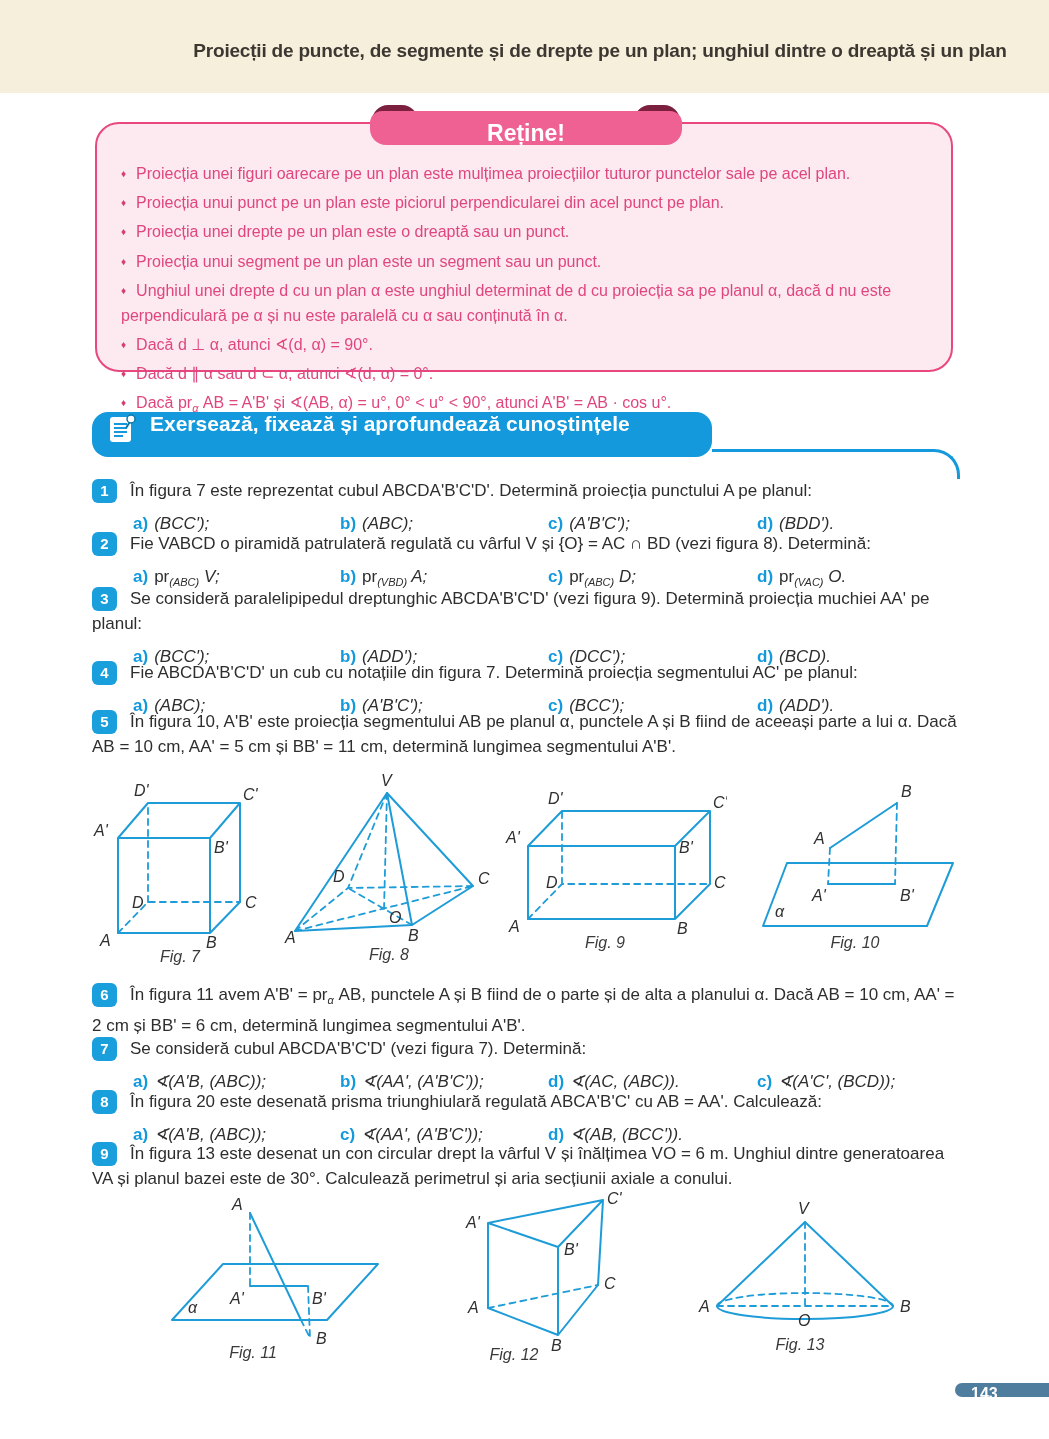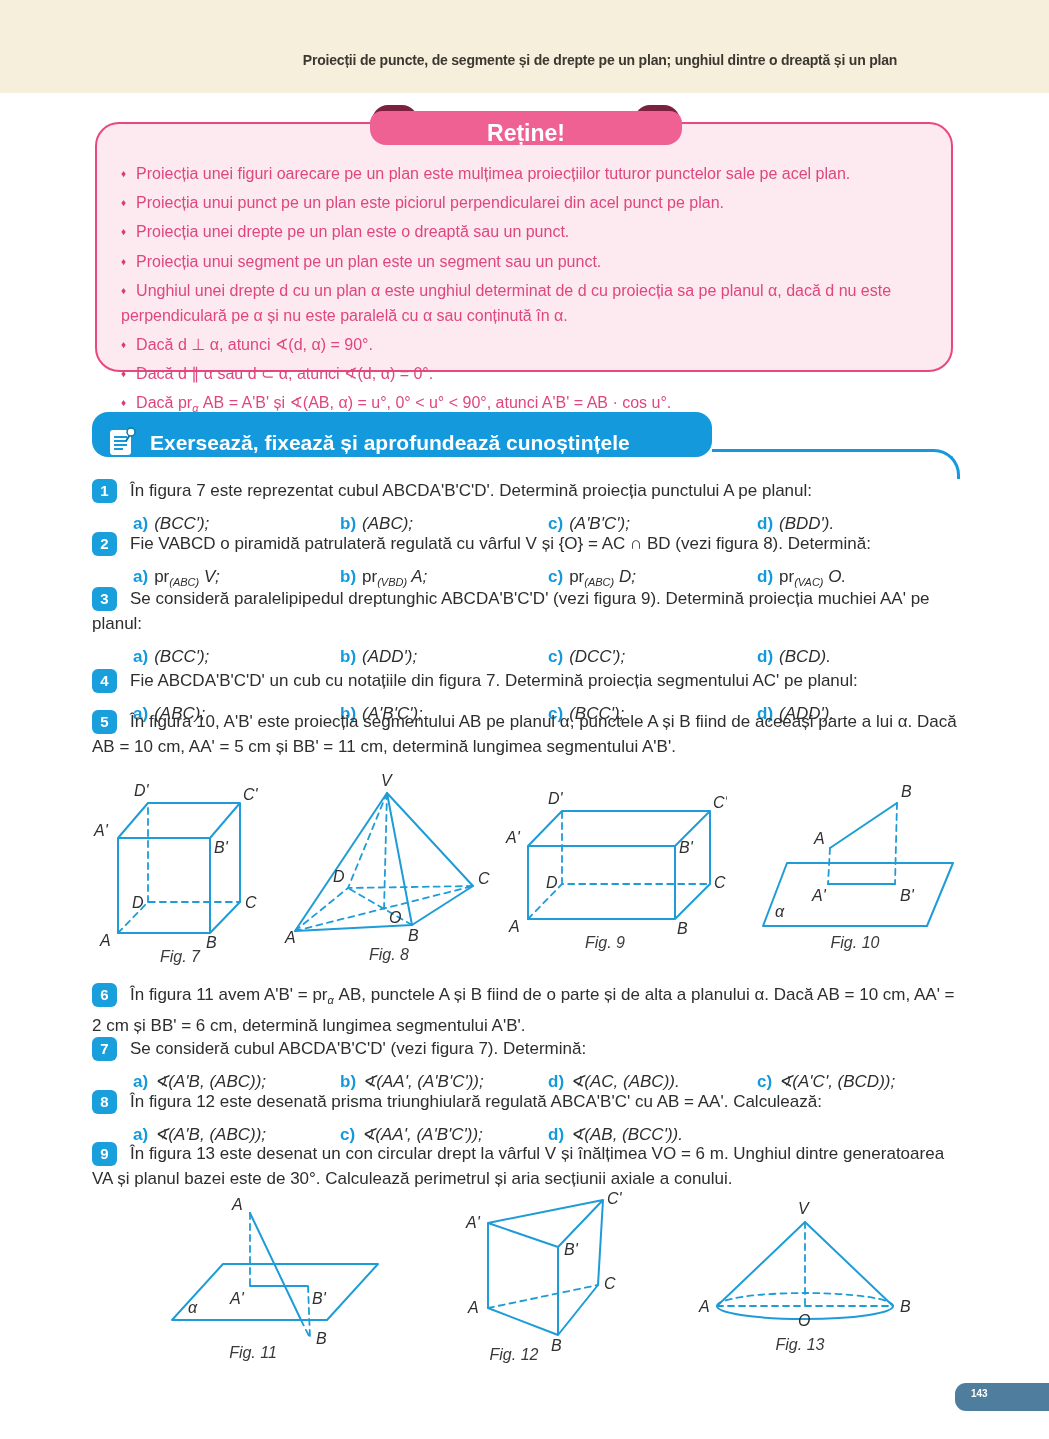--- a/index.html
+++ b/index.html
@@ -1,39 +1,39 @@
 <!DOCTYPE html>
 <html><head>
 <meta charset="utf-8">
 <style>
   html,body{margin:0;padding:0;background:#ffffff;}
   .page{position:relative;width:1049px;height:1439px;background:#ffffff;overflow:hidden;
         font-family:"Liberation Sans",sans-serif;color:#2e2e2e;}
 
   
   .header-band{position:absolute;left:0;top:0;width:1049px;height:93px;background:#f6efdc;}
-  .page-title{position:absolute;left:160px;top:52px;width:880px;text-align:center;
-              font-size:14px;font-weight:bold;color:#3c3731;letter-spacing:-0.2px;}
+  .page-title{position:absolute;left:160px;top:40px;width:880px;text-align:center;
+              font-size:19px;font-weight:bold;color:#3c3731;letter-spacing:-0.2px;}
 
   
   .retine-box{position:absolute;left:95px;top:122px;width:858px;height:250px;background:#fde9f0;
               border:2px solid #e8487e;border-radius:24px;box-sizing:border-box;}
   .retine-tab{position:absolute;left:370px;top:111px;width:312px;height:34px;z-index:3;}
   .ribbon-fold{position:absolute;top:-6px;width:46px;height:28px;background:#7c2040;border-radius:16px 16px 0 0;}
   .ribbon-fold.left{left:2px;}  .ribbon-fold.right{right:2px;}
   .tab-face{position:absolute;left:0;top:0;right:0;bottom:0;background:#ef6192;border-radius:12px 12px 16px 16px;
             color:#ffffff;font-size:23px;font-weight:bold;text-align:center;line-height:44px;}
   .bullets{position:absolute;left:121px;top:162px;width:812px;font-size:16px;line-height:23px;color:#e0467e;z-index:2;}
   .bullet{margin:0;}
   .bullet .dia{color:#d63d74;font-size:10px;margin-right:10px;position:relative;top:-2px;}
   sub{font-size:11px;font-style:italic;}
 
   
   .banner{position:absolute;left:92px;top:412px;width:620px;height:45px;background:#1399dc;border-radius:16px;
-          display:flex;align-items:flex-end;padding-left:16px;box-sizing:border-box;z-index:2;}
+          display:flex;align-items:flex-start;padding-left:16px;box-sizing:border-box;z-index:2;}
   .banner-title{color:#ffffff;font-size:21px;font-weight:bold;margin-left:12px;padding-bottom:2px;}
   .banner-swoosh{position:absolute;left:712px;top:449px;width:245px;height:27px;
           border-top:3px solid #1399dc;border-right:3px solid #1399dc;border-top-right-radius:26px;}
 
   
   .ex{position:absolute;left:92px;width:868px;font-size:17px;line-height:25px;}
   .badge{display:inline-block;width:25px;height:24px;line-height:24px;text-align:center;background:#189fdc;
          color:#ffffff;border-radius:6px;font-weight:bold;font-size:15px;margin-right:13px;}
   .items{display:grid;grid-template-columns:207px 208px 209px 1fr;margin-left:41px;margin-top:2px;}
   .lbl{color:#1399dc;font-weight:bold;margin-right:6px;font-style:normal;}
@@ -44,22 +44,22 @@
   .figrow{position:absolute;left:92px;width:868px;}
   .figrow1{top:770px;height:200px;}
   .figrow2{top:1192px;height:180px;}
   .fig{position:absolute;}
   .figsvg path{fill:none;stroke:#1e9cd7;stroke-width:2;stroke-linejoin:round;stroke-linecap:round;}
   .figsvg .dashed path{stroke-dasharray:6 5;stroke-width:1.8;}
   .flabel{font-family:"Liberation Sans",sans-serif;font-style:italic;font-size:16px;fill:#2f2f2f;}
   .fcap{font-family:"Liberation Sans",sans-serif;font-style:italic;font-size:16px;fill:#3a3a3a;text-anchor:middle;}
 
   
-  .page-badge{position:absolute;left:955px;top:1383px;width:94px;height:28px;background:#4e7d9e;
-              border-radius:11px 0 0 11px;color:#ffffff;font-weight:bold;font-size:10px;line-height:22px;
+  .page-badge{position:absolute;left:955px;top:1383px;width:94px;height:14px;background:#4e7d9e;
+              border-radius:11px 0 0 11px;color:#ffffff;font-weight:bold;font-size:16px;line-height:22px;
               padding-left:16px;box-sizing:border-box;}
 </style>
 </head>
 <body>
 
 <div class="page">
 
   <div class="header-band"></div>
   <div class="page-title">Proiecții de puncte, de segmente și de drepte pe un plan; unghiul dintre o dreaptă și un plan</div>
 
@@ -114,21 +114,21 @@
   <div class="ex" style="top:586px;">
     <span class="badge">3</span><span class="stem"><span>Se consideră paralelipipedul dreptunghic ABCDA'B'C'D' (vezi figura 9). Determină proiecția muchiei AA' pe planul:</span><sub></sub><span></span></span>
     <div class="items">
       <span class="item"><b class="lbl">a)</b><span class="vpre"></span><sub></sub><i class="vpost">(BCC');</i></span>
       <span class="item"><b class="lbl">b)</b><span class="vpre"></span><sub></sub><i class="vpost">(ADD');</i></span>
       <span class="item"><b class="lbl">c)</b><span class="vpre"></span><sub></sub><i class="vpost">(DCC');</i></span>
       <span class="item"><b class="lbl">d)</b><span class="vpre"></span><sub></sub><i class="vpost">(BCD).</i></span>
     </div>
   </div>
 
-  <div class="ex" style="top:660px;margin-top:8px;">
+  <div class="ex" style="top:660px;">
     <span class="badge">4</span><span class="stem"><span>Fie ABCDA'B'C'D' un cub cu notațiile din figura 7. Determină proiecția segmentului AC' pe planul:</span><sub></sub><span></span></span>
     <div class="items">
       <span class="item"><b class="lbl">a)</b><span class="vpre"></span><sub></sub><i class="vpost">(ABC);</i></span>
       <span class="item"><b class="lbl">b)</b><span class="vpre"></span><sub></sub><i class="vpost">(A'B'C');</i></span>
       <span class="item"><b class="lbl">c)</b><span class="vpre"></span><sub></sub><i class="vpost">(BCC');</i></span>
       <span class="item"><b class="lbl">d)</b><span class="vpre"></span><sub></sub><i class="vpost">(ADD').</i></span>
     </div>
   </div>
 
   <div class="ex" style="top:709px;">
@@ -217,21 +217,21 @@
     <span class="badge">7</span><span class="stem"><span>Se consideră cubul ABCDA'B'C'D' (vezi figura 7). Determină:</span><sub></sub><span></span></span>
     <div class="items">
       <span class="item"><b class="lbl">a)</b><span class="vpre"></span><sub></sub><i class="vpost">∢(A'B, (ABC));</i></span>
       <span class="item"><b class="lbl">b)</b><span class="vpre"></span><sub></sub><i class="vpost">∢(AA', (A'B'C'));</i></span>
       <span class="item"><b class="lbl">d)</b><span class="vpre"></span><sub></sub><i class="vpost">∢(AC, (ABC)).</i></span>
       <span class="item"><b class="lbl">c)</b><span class="vpre"></span><sub></sub><i class="vpost">∢(A'C', (BCD));</i></span>
     </div>
   </div>
 
   <div class="ex" style="top:1089px;">
-    <span class="badge">8</span><span class="stem"><span>În figura 12 este desenată prisma triunghiulară regulată ABCA'B'C' cu AB = AA'. Calculează:</span><sub></sub><span></span></span>
+    <span class="badge">8</span><span class="stem"><span>În figura 20 este desenată prisma triunghiulară regulată ABCA'B'C' cu AB = AA'. Calculează:</span><sub></sub><span></span></span>
     <div class="items">
       <span class="item"><b class="lbl">a)</b><span class="vpre"></span><sub></sub><i class="vpost">∢(A'B, (ABC));</i></span>
       <span class="item"><b class="lbl">c)</b><span class="vpre"></span><sub></sub><i class="vpost">∢(AA', (A'B'C'));</i></span>
       <span class="item"><b class="lbl">d)</b><span class="vpre"></span><sub></sub><i class="vpost">∢(AB, (BCC')).</i></span>
     </div>
   </div>
 
   <div class="ex" style="top:1141px;">
     <span class="badge">9</span><span class="stem"><span>În figura 13 este desenat un con circular drept la vârful V și înălțimea VO = 6 m. Unghiul dintre generatoarea VA și planul bazei este de 30°. Calculează perimetrul și aria secțiunii axiale a conului.</span><sub></sub><span></span></span>
   </div>

